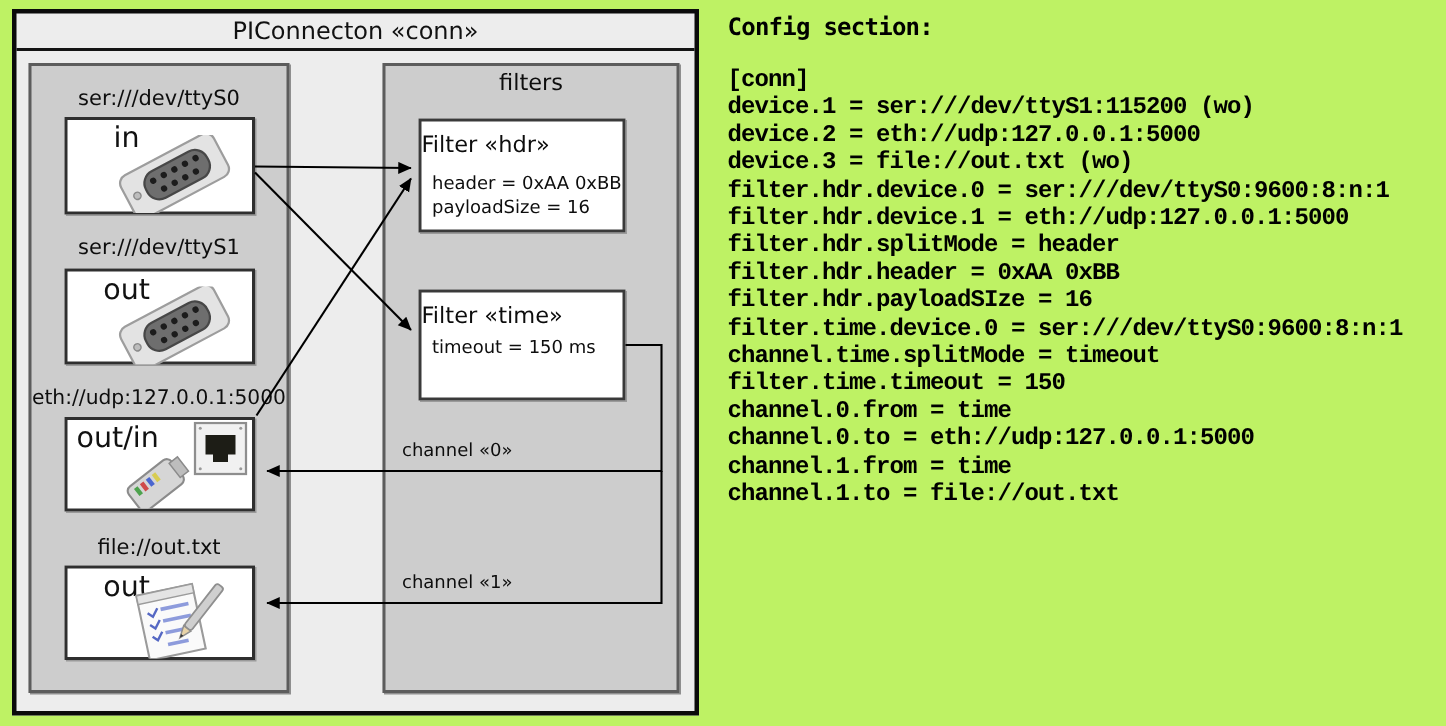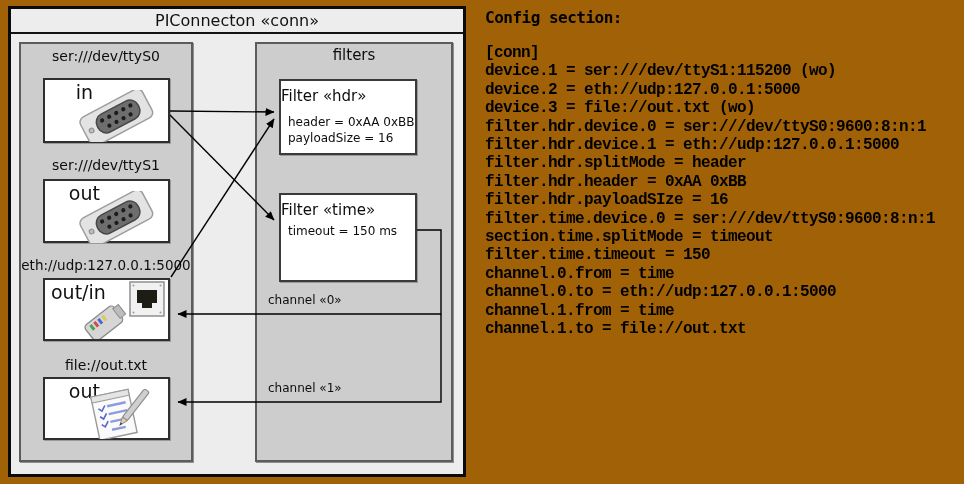--- a/index.html
+++ b/index.html
@@ -1,18 +1,18 @@
 <!DOCTYPE html>
 <html><head>
 <meta charset="utf-8">
 <style>
   * { margin:0; padding:0; box-sizing:border-box; }
   html,body { background:#fff; }
   #app {
-    position:relative; width:964px; height:484px; background:#a16207;
+    position:relative; width:964px; height:484px; background:#bef264;
     font-family:"DejaVu Sans","Liberation Sans",sans-serif; color:#0d0d0d;
     overflow:hidden;
   }
   
   .outer-box {
     position:absolute; left:8px; top:6px; width:458px; height:471px;
     background:#ededed; border:3px solid #0b0b0b;
   }
   .outer-title {
     height:25px; line-height:24px; text-align:center; font-size:16px;
@@ -23,21 +23,21 @@
     position:absolute; background:#cdcdcd; border:2px solid #5c5c5c;
     box-shadow:1px 1px 0 #8f8f8f;
   }
   .devices-group { left:19px; top:42px; width:174px; height:420px; }
   .filters-group { left:255px; top:42px; width:198px; height:420px; }
   
   .dev-label {
     position:absolute; left:19px; width:174px; text-align:center;
     font-size:14px; color:#0d0d0d; white-space:nowrap;
   }
-  .dl0 { top:48px; } .dl1 { top:157px; } .dl2 { top:257px; font-size:13.5px; } .dl3 { top:357px; }
+  .dl0 { top:58px; } .dl1 { top:157px; } .dl2 { top:257px; font-size:13.5px; } .dl3 { top:357px; }
   .wbox {
     position:absolute; left:43px; width:127px; background:#ffffff;
     border:2px solid #2f2f2f; box-shadow:1px 1px 0 #9a9a9a;
   }
   .wb0 { top:78px;  height:65px; }
   .wb1 { top:179px; height:64px; }
   .wb2 { top:278px; height:63px; }
   .wb3 { top:377px; height:63px; }
   .dir {
     position:absolute; top:2px; font-size:19px; color:#111; line-height:1.1;
@@ -51,21 +51,21 @@
   
   .filters-title {
     position:absolute; left:255px; top:46px; width:198px; text-align:center;
     font-size:15px; color:#0d0d0d;
   }
   .fbox {
     position:absolute; left:279px; width:138px; background:#ffffff;
     border:2px solid #3a3a3a; box-shadow:1px 1px 0 #9a9a9a;
   }
   .fb-hdr  { top:79px;  height:76px; }
-  .fb-time { top:193px; height:89px; }
+  .fb-time { top:193px; height:74px; }
   .ftitle { font-size:15px; margin-top:6px; color:#0d0d0d; }
   .fprops { font-size:12px; line-height:16px; margin-left:7px; color:#0d0d0d; white-space:nowrap; }
   .fb-hdr  .fprops { margin-top:9px; }
   .fb-time .fprops { margin-top:4px; }
   
   .chan-label {
     position:absolute; width:160px; left:268px; 
     font-size:12px; color:#0d0d0d;
   }
   .ch0 { top:293px; } .ch1 { top:381px; }
@@ -225,21 +225,21 @@
         <div>[conn]</div>
         <div>device.1 = ser:///dev/ttyS1:115200 (wo)</div>
         <div>device.2 = eth://udp:127.0.0.1:5000</div>
         <div>device.3 = file://out.txt (wo)</div>
         <div>filter.hdr.device.0 = ser:///dev/ttyS0:9600:8:n:1</div>
         <div>filter.hdr.device.1 = eth://udp:127.0.0.1:5000</div>
         <div>filter.hdr.splitMode = header</div>
         <div>filter.hdr.header = 0xAA 0xBB</div>
         <div>filter.hdr.payloadSIze = 16</div>
         <div>filter.time.device.0 = ser:///dev/ttyS0:9600:8:n:1</div>
-        <div>section.time.splitMode = timeout</div>
+        <div>channel.time.splitMode = timeout</div>
         <div>filter.time.timeout = 150</div>
         <div>channel.0.from = time</div>
         <div>channel.0.to = eth://udp:127.0.0.1:5000</div>
         <div>channel.1.from = time</div>
         <div>channel.1.to = file://out.txt</div>
       </div>
   </div>
 
 </div>
 

